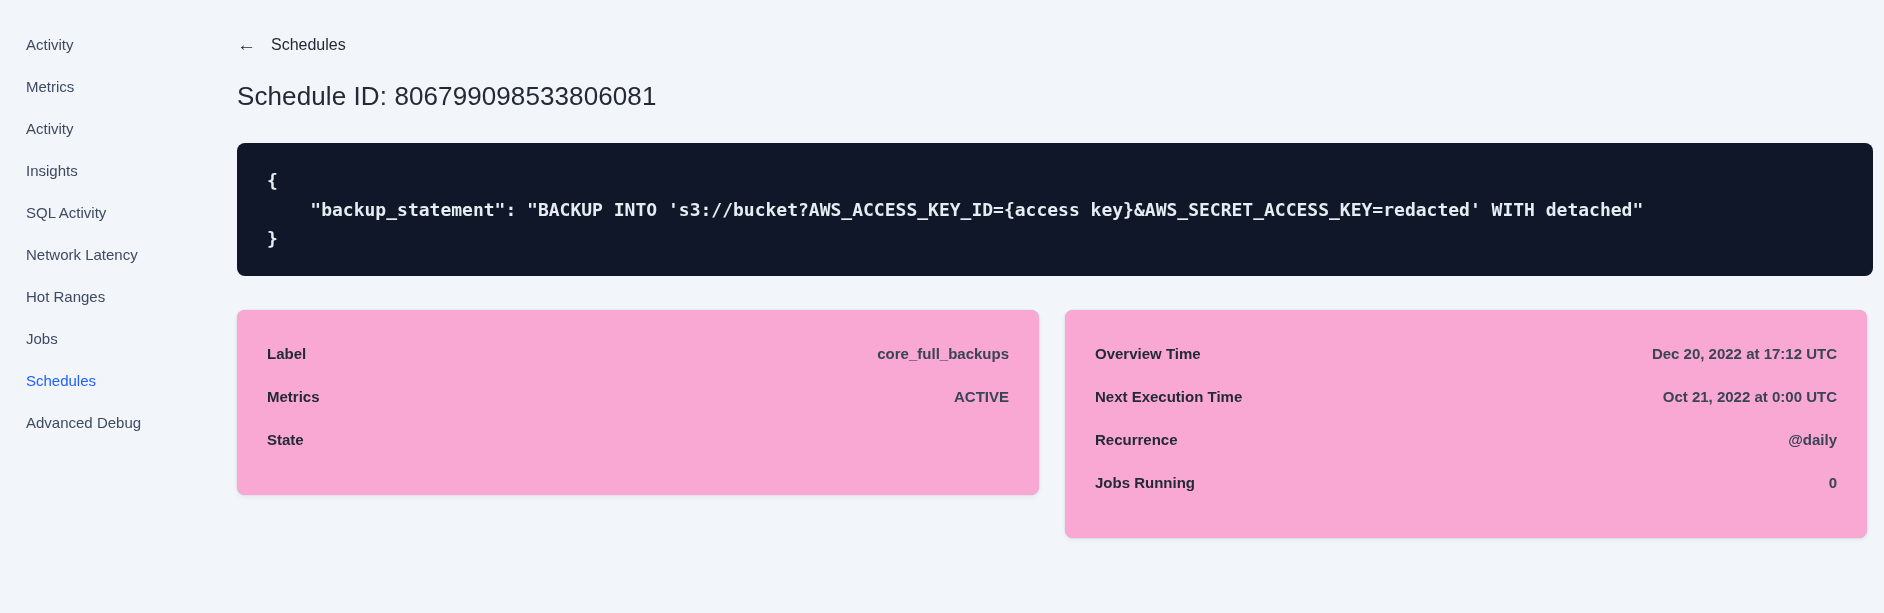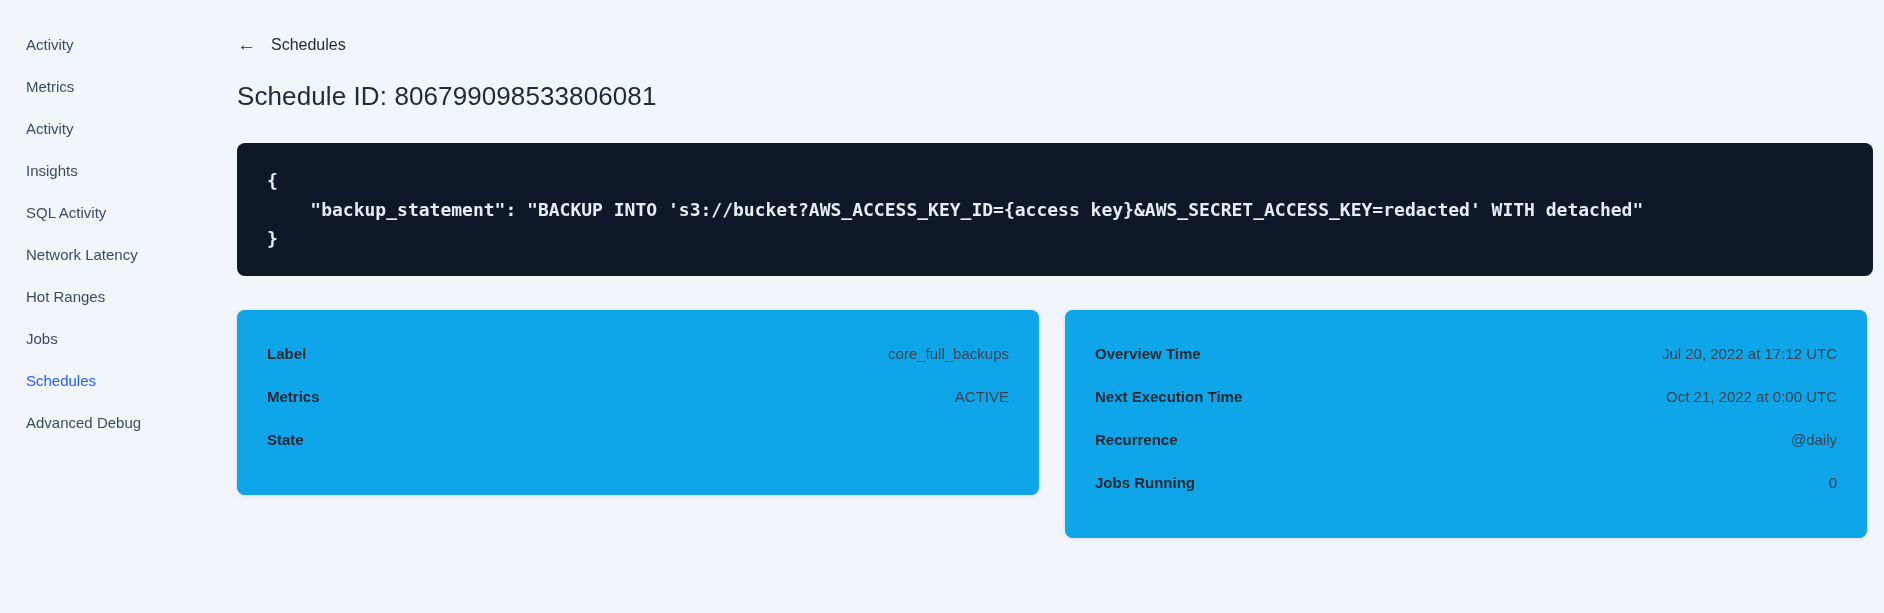--- a/index.html
+++ b/index.html
@@ -64,34 +64,34 @@
   
   .cards {
     margin-top:34px;
     margin-right:6px;
     display:flex;
     gap:26px;
     align-items:flex-start;
   }
   .card {
     flex:1;
-    background:#0ea5e9;
+    background:#f9a8d4;
     border-radius:8px;
     box-shadow:0 0 1px rgba(67,90,111,0.40), 0 2px 5px rgba(36,42,53,0.07);
     padding:22px 30px 34px 30px;
   }
   .card-row {
     display:flex; justify-content:space-between; align-items:center;
     height:43px;
   }
   .card-row .row-label {
     font-size:15px; font-weight:700; color:#242a35;
   }
   .card-row .row-value {
-    font-size:15px; font-weight:400; color:#394455;
+    font-size:15px; font-weight:700; color:#394455;
     text-align:right;
   }
 </style>
 </head>
 <body>
 
 <nav class="sidebar">
   <div class="nav-item">Activity</div>
   <div class="nav-item">Metrics</div>
   <div class="nav-item">Activity</div>
@@ -130,21 +130,21 @@
       </div>
       <div class="card-row">
         <span class="row-label">State</span>
         <span class="row-value"></span>
       </div>
     </section>
 
     <section class="card">
       <div class="card-row">
         <span class="row-label">Overview Time</span>
-        <span class="row-value">Jul 20, 2022 at 17:12 UTC</span>
+        <span class="row-value">Dec 20, 2022 at 17:12 UTC</span>
       </div>
       <div class="card-row">
         <span class="row-label">Next Execution Time</span>
         <span class="row-value">Oct 21, 2022 at 0:00 UTC</span>
       </div>
       <div class="card-row">
         <span class="row-label">Recurrence</span>
         <span class="row-value">@daily</span>
       </div>
       <div class="card-row">

